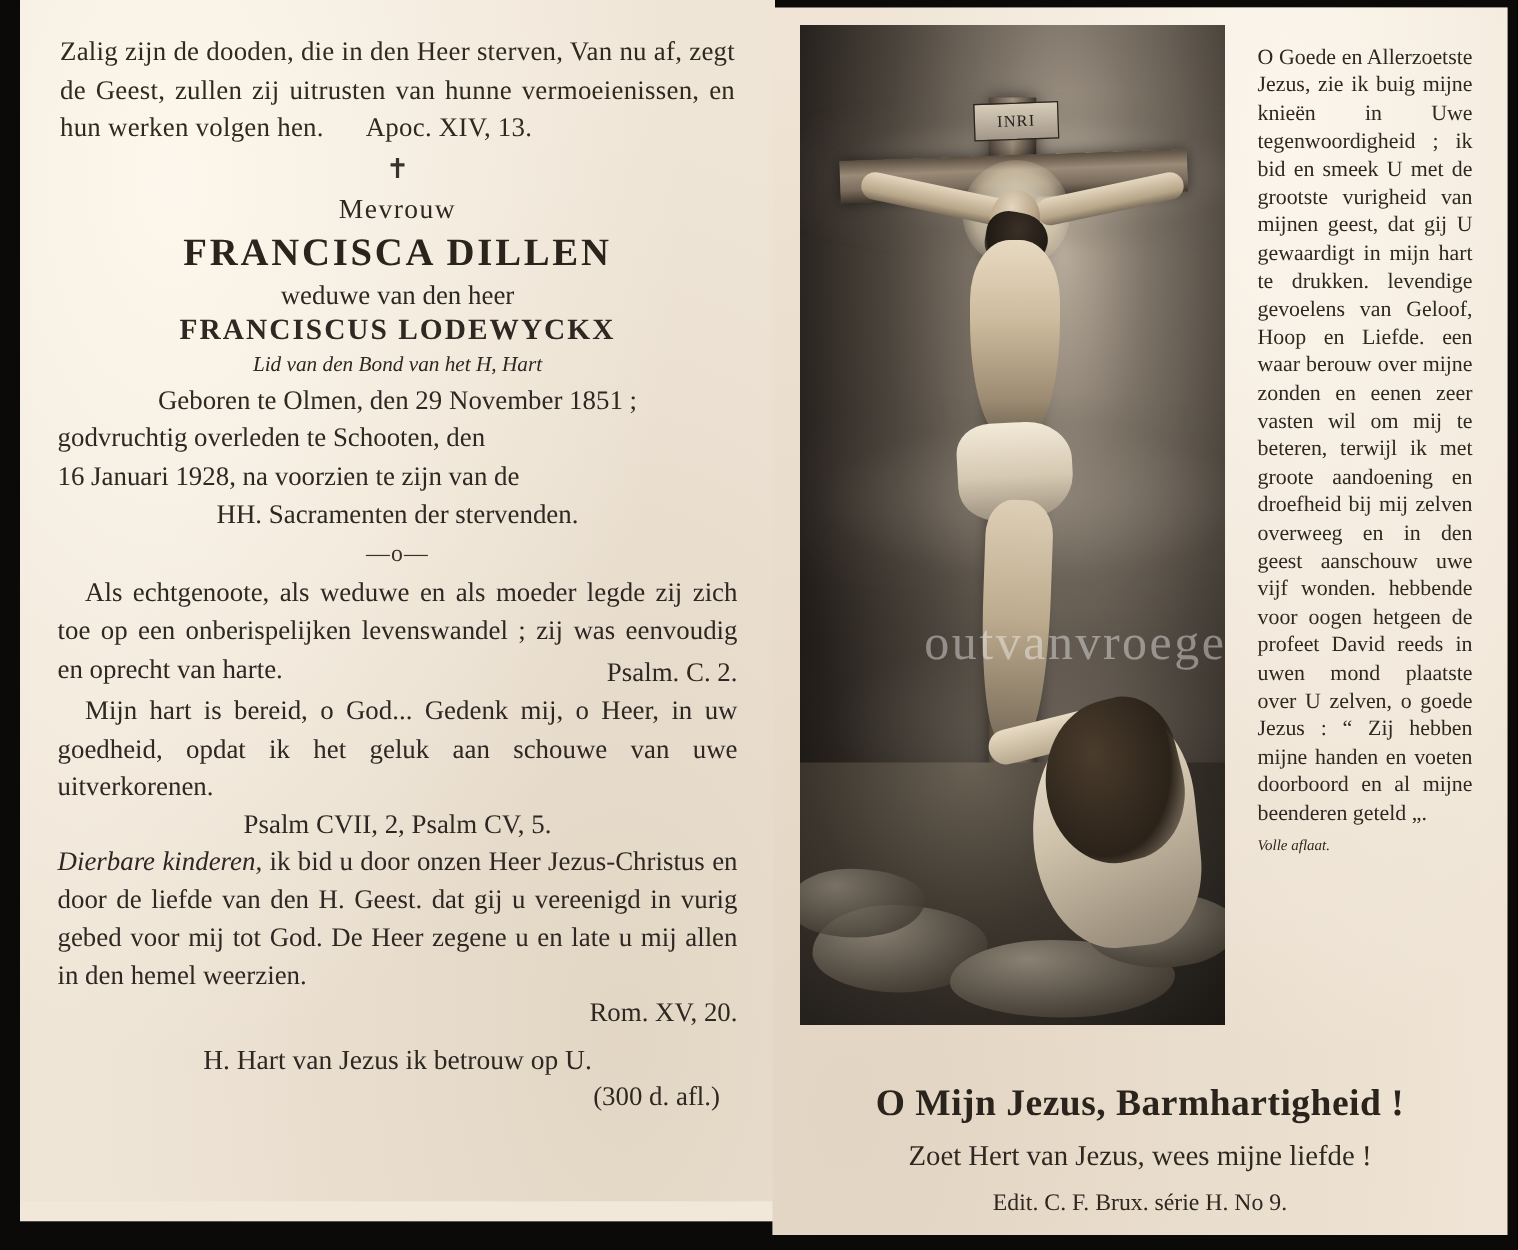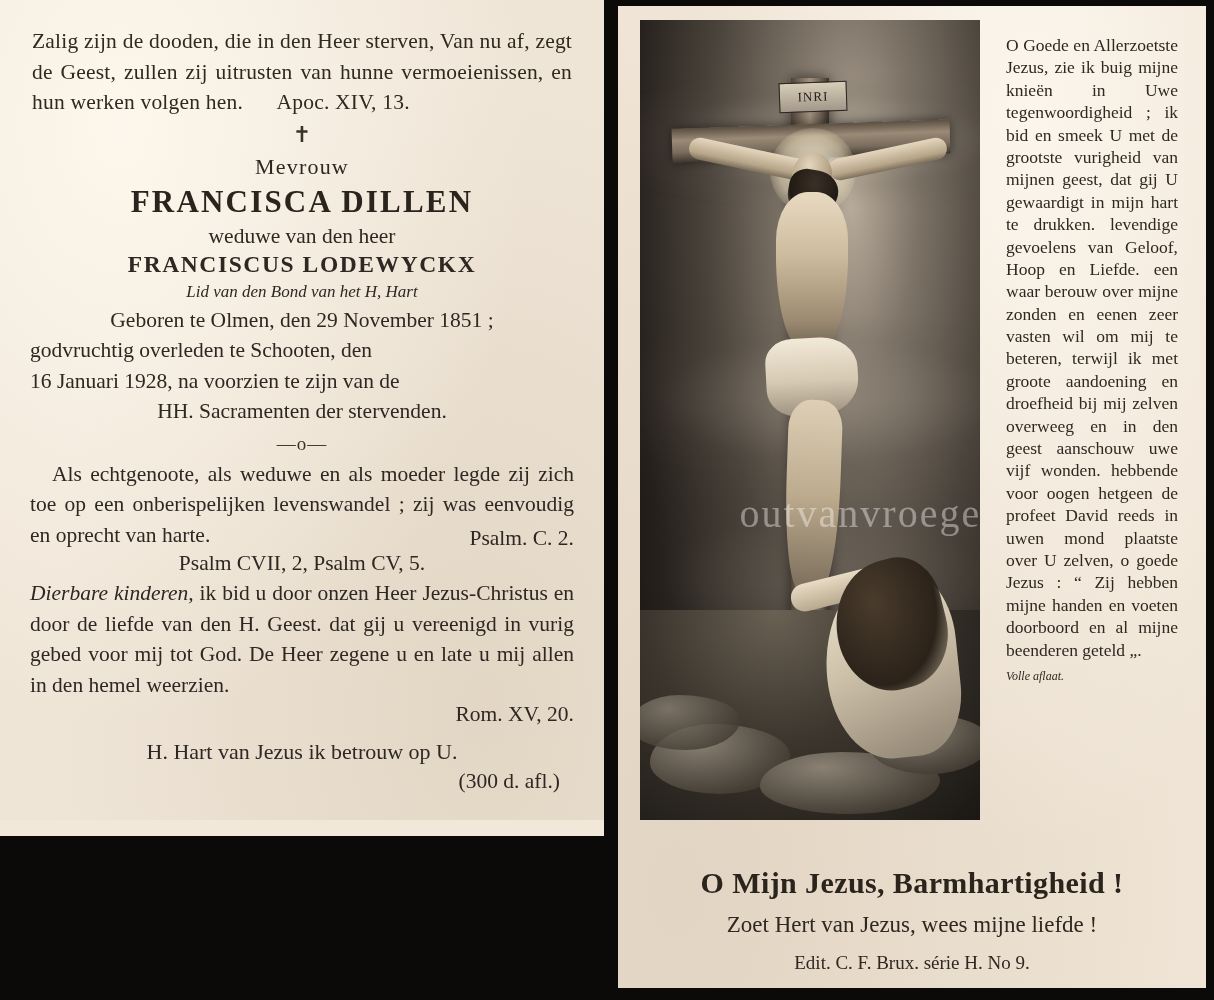--- a/index.html
+++ b/index.html
@@ -16,24 +16,24 @@
   .page {
     position: relative;
     width: 1214px;
     height: 1000px;
     background: #0b0a08;
   }
 
   
   .card-left {
     position: absolute;
-    left: 0px;
+    left: 16px;
     top: 0px;
     width: 604px;
-    height: 836px;
+    height: 977px;
     background: #efe5d7;
     background-image:
       radial-gradient(ellipse at 20% 15%, rgba(255,250,240,0.85) 0%, rgba(236,226,212,0) 60%),
       radial-gradient(ellipse at 80% 85%, rgba(214,199,178,0.5) 0%, rgba(236,226,212,0) 65%);
     box-sizing: border-box;
     padding: 26px 30px 10px 30px;
     color: #2e2722;
     overflow: hidden;
   }
   .card-left .txt {
@@ -416,20 +416,21 @@
       <div>godvruchtig  overleden  te   Schooten,  den</div>
       <div>16 Januari 1928, na voorzien te zijn van de</div>
       <div class="ctr">HH.  Sacramenten der stervenden.</div>
     </div>
 
     <div class="sep">—o—</div>
 
     <div class="para">Als echtgenoote, als weduwe en als moeder legde zij zich toe op een onberispelijken levenswandel ; zij was eenvoudig en oprecht van harte.</div>
     <div class="right-ref" style="margin-top:-26px;">Psalm. C. 2.</div>
 
+    <div class="para">Mijn hart is bereid, o God... Gedenk mij, o Heer, in uw goedheid, opdat ik het geluk aan schouwe van uwe uitverkorenen.</div>
     <div class="center-ref">Psalm CVII, 2,  Psalm CV, 5.</div>
 
     <div class="para noind">
       <span class="italic">Dierbare kinderen,</span><span> ik bid u door onzen Heer Jezus-Christus en door de liefde van den H. Geest. dat gij u vereenigd in vurig gebed voor mij tot God. De Heer zegene u en late u mij allen in den hemel weerzien.</span>
     </div>
     <div class="right-ref">Rom. XV, 20.</div>
 
     <div class="final-line">H. Hart van Jezus ik betrouw op U.</div>
     <div class="afl">(300 d. afl.)</div>
 

